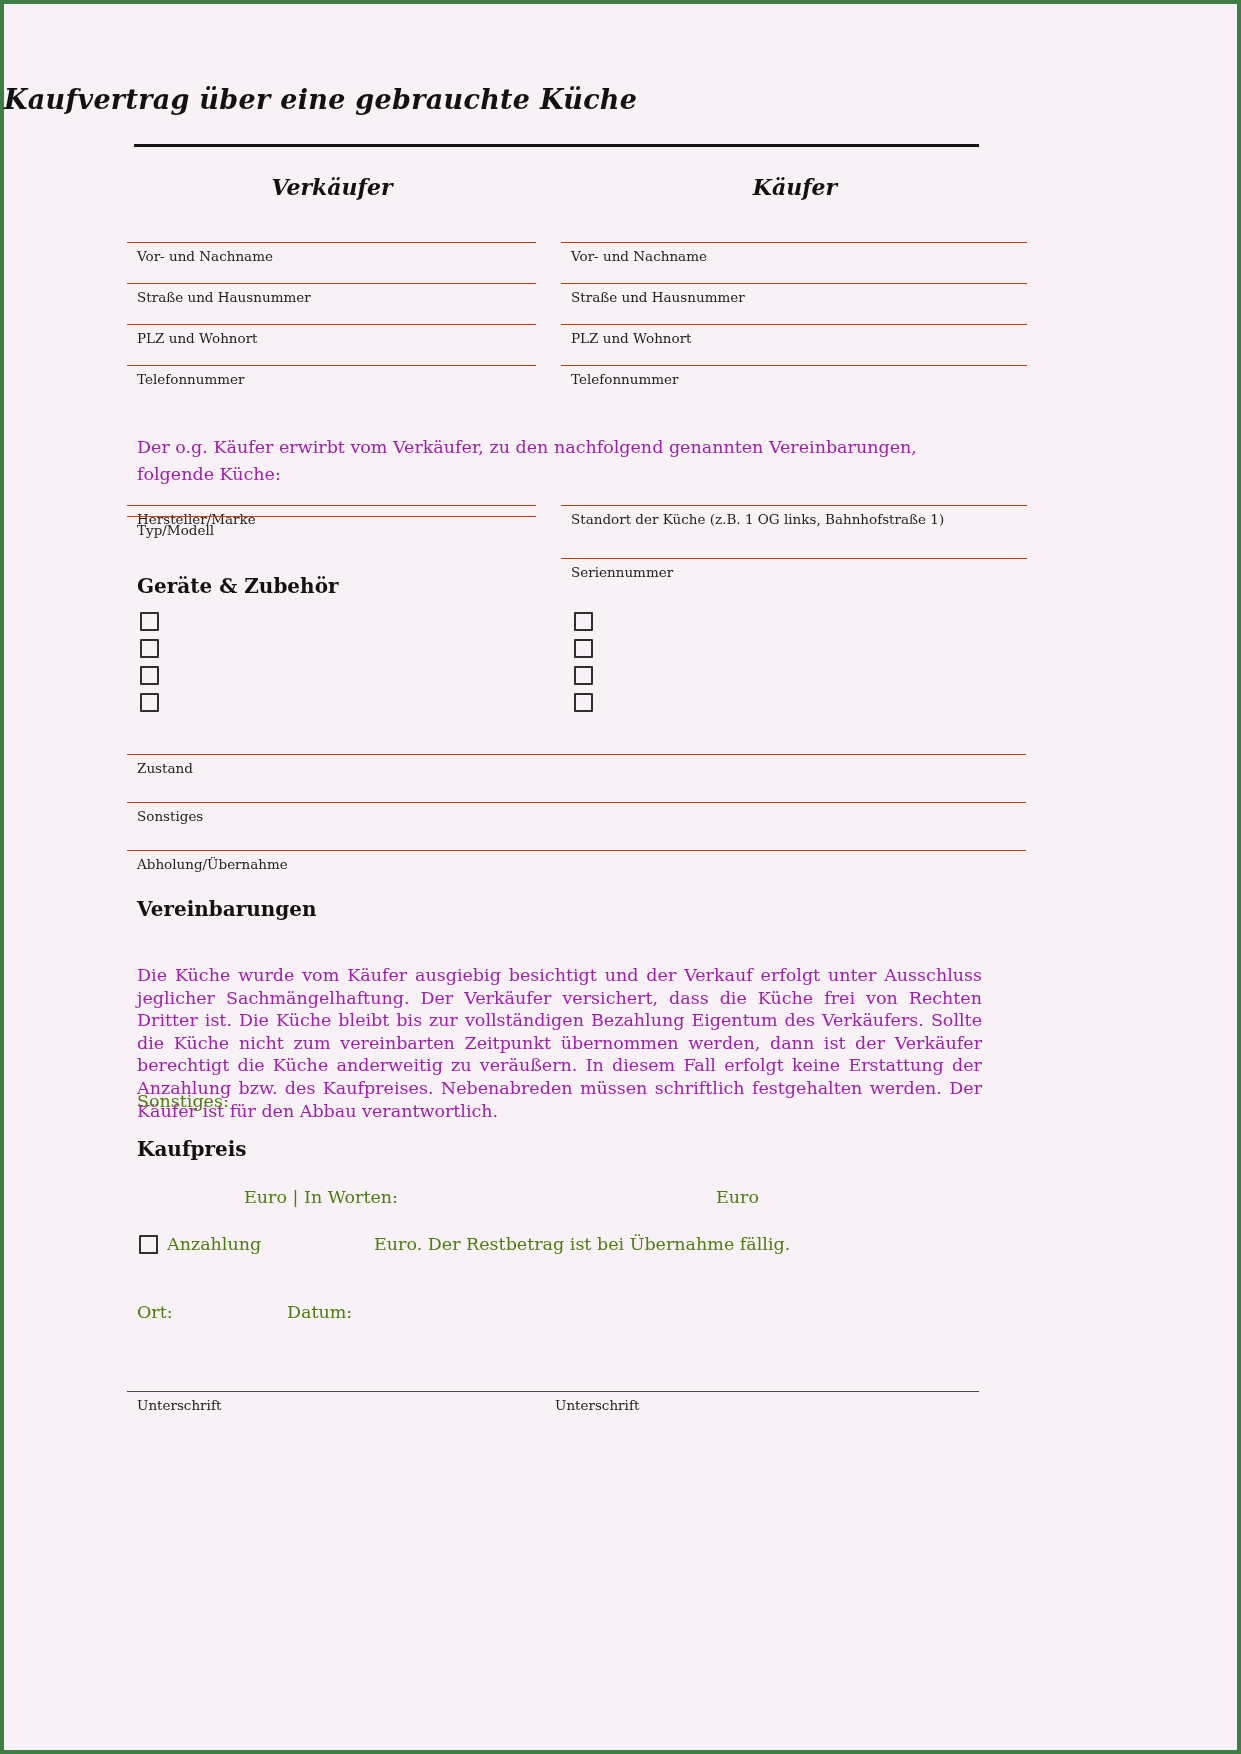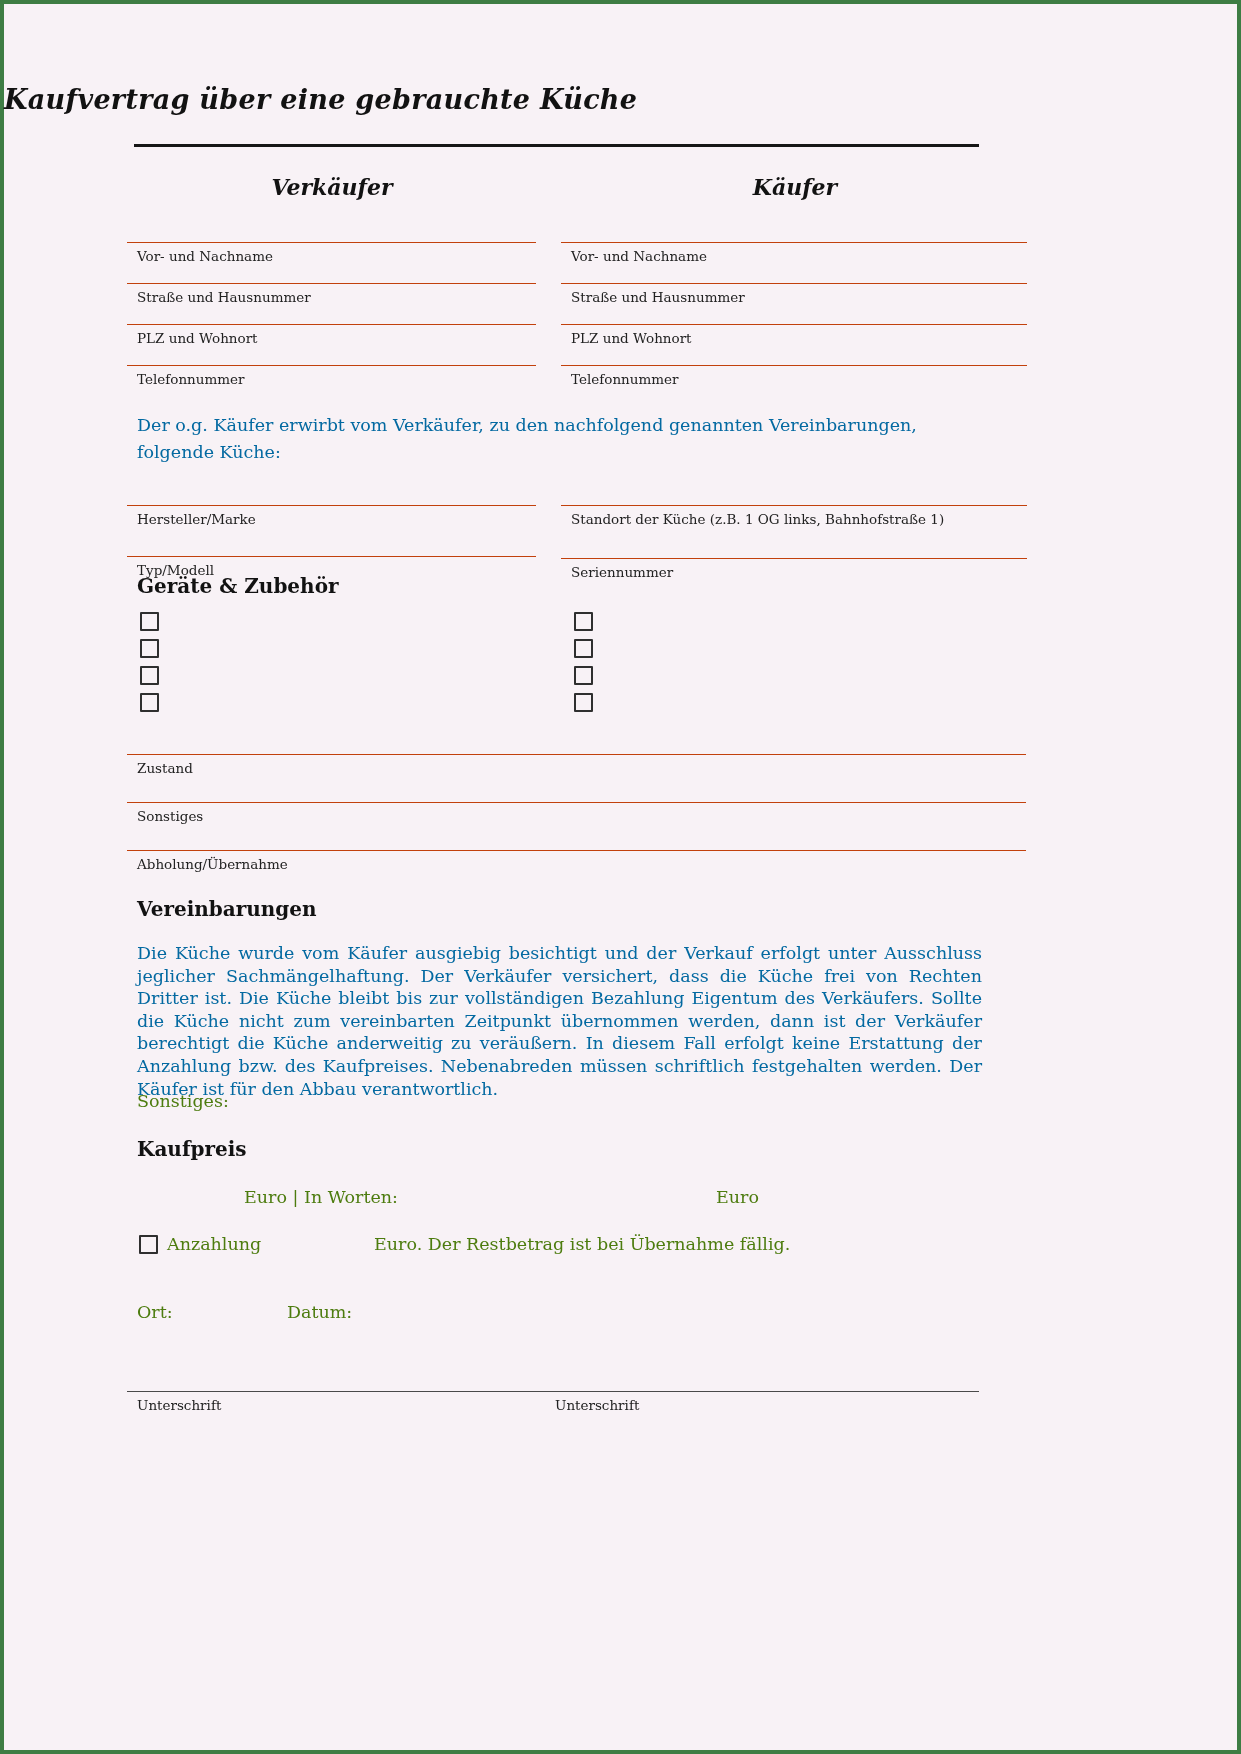--- a/index.html
+++ b/index.html
@@ -24,21 +24,21 @@
   .rule { background:#161616; }
   .col-header {
     font-size:22px; font-weight:bold; font-style:italic;
     text-align:center; color:#121212;
   }
   .field { border-top:1px solid #c2410c; }
   .field-label {
     display:block; padding:5px 0 0 10px;
     font-size:13.5px; color:#222; white-space:nowrap;
   }
-  .body-text { font-size:17.5px; color:#0369a1; line-height:27px; }
+  .body-text { font-size:17.5px; color:#a21caf; line-height:27px;margin-top:22px; }
   .section-heading { font-size:20px; font-weight:bold; color:#121212; }
   .checkbox {
     position:absolute; width:19px; height:19px;
     border:2px solid #2f2f2f; background:transparent; border-radius:1px;
   }
   .justified { text-align:justify; line-height:22.6px; }
   .inline-label { font-size:17.5px; color:#4d7c0f; white-space:nowrap; }
 </style>
 </head>
 <body>
@@ -78,21 +78,21 @@
   </div>
 
   <p class="abs body-text" style="top:408px; left:133px; width:815px;">Der o.g. Käufer erwirbt vom Verkäufer, zu den nachfolgend genannten Vereinbarungen, folgende Küche:</p>
 
   <div class="abs field" style="top:501px; left:123px; width:409px;">
     <span class="field-label">Hersteller/Marke</span>
   </div>
   <div class="abs field" style="top:501px; left:557px; width:466px;">
     <span class="field-label">Standort der Küche (z.B. 1 OG links, Bahnhofstraße 1)</span>
   </div>
-  <div class="abs field" style="top:552px; left:123px; width:409px;">
+  <div class="abs field" style="top:512px; left:123px; width:409px;">
     <span class="field-label">Typ/Modell</span>
   </div>
   <div class="abs field" style="top:554px; left:557px; width:466px;">
     <span class="field-label">Seriennummer</span>
   </div>
 
   <div class="abs section-heading" style="top:570px; left:133px;">Geräte &amp; Zubehör</div>
 
   <div class="checkbox" style="top:608px; left:136px;"></div>
   <div class="checkbox" style="top:635px; left:136px;"></div>

